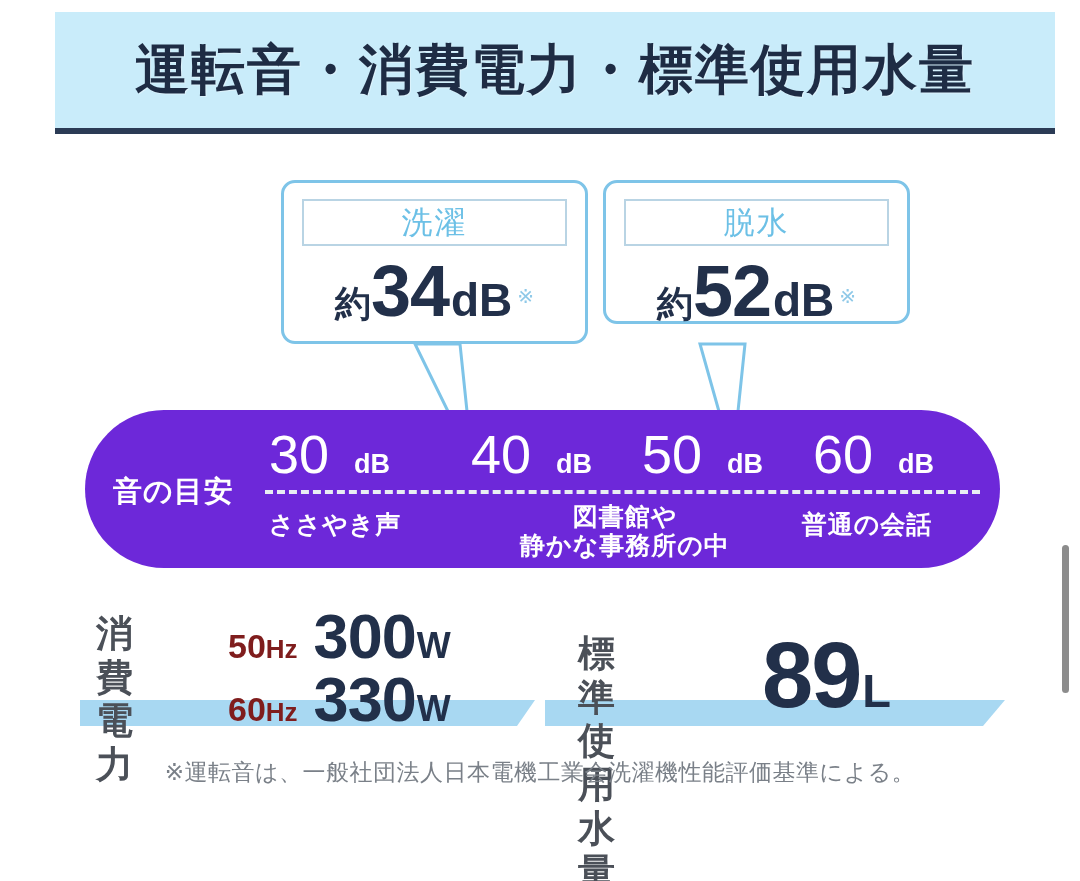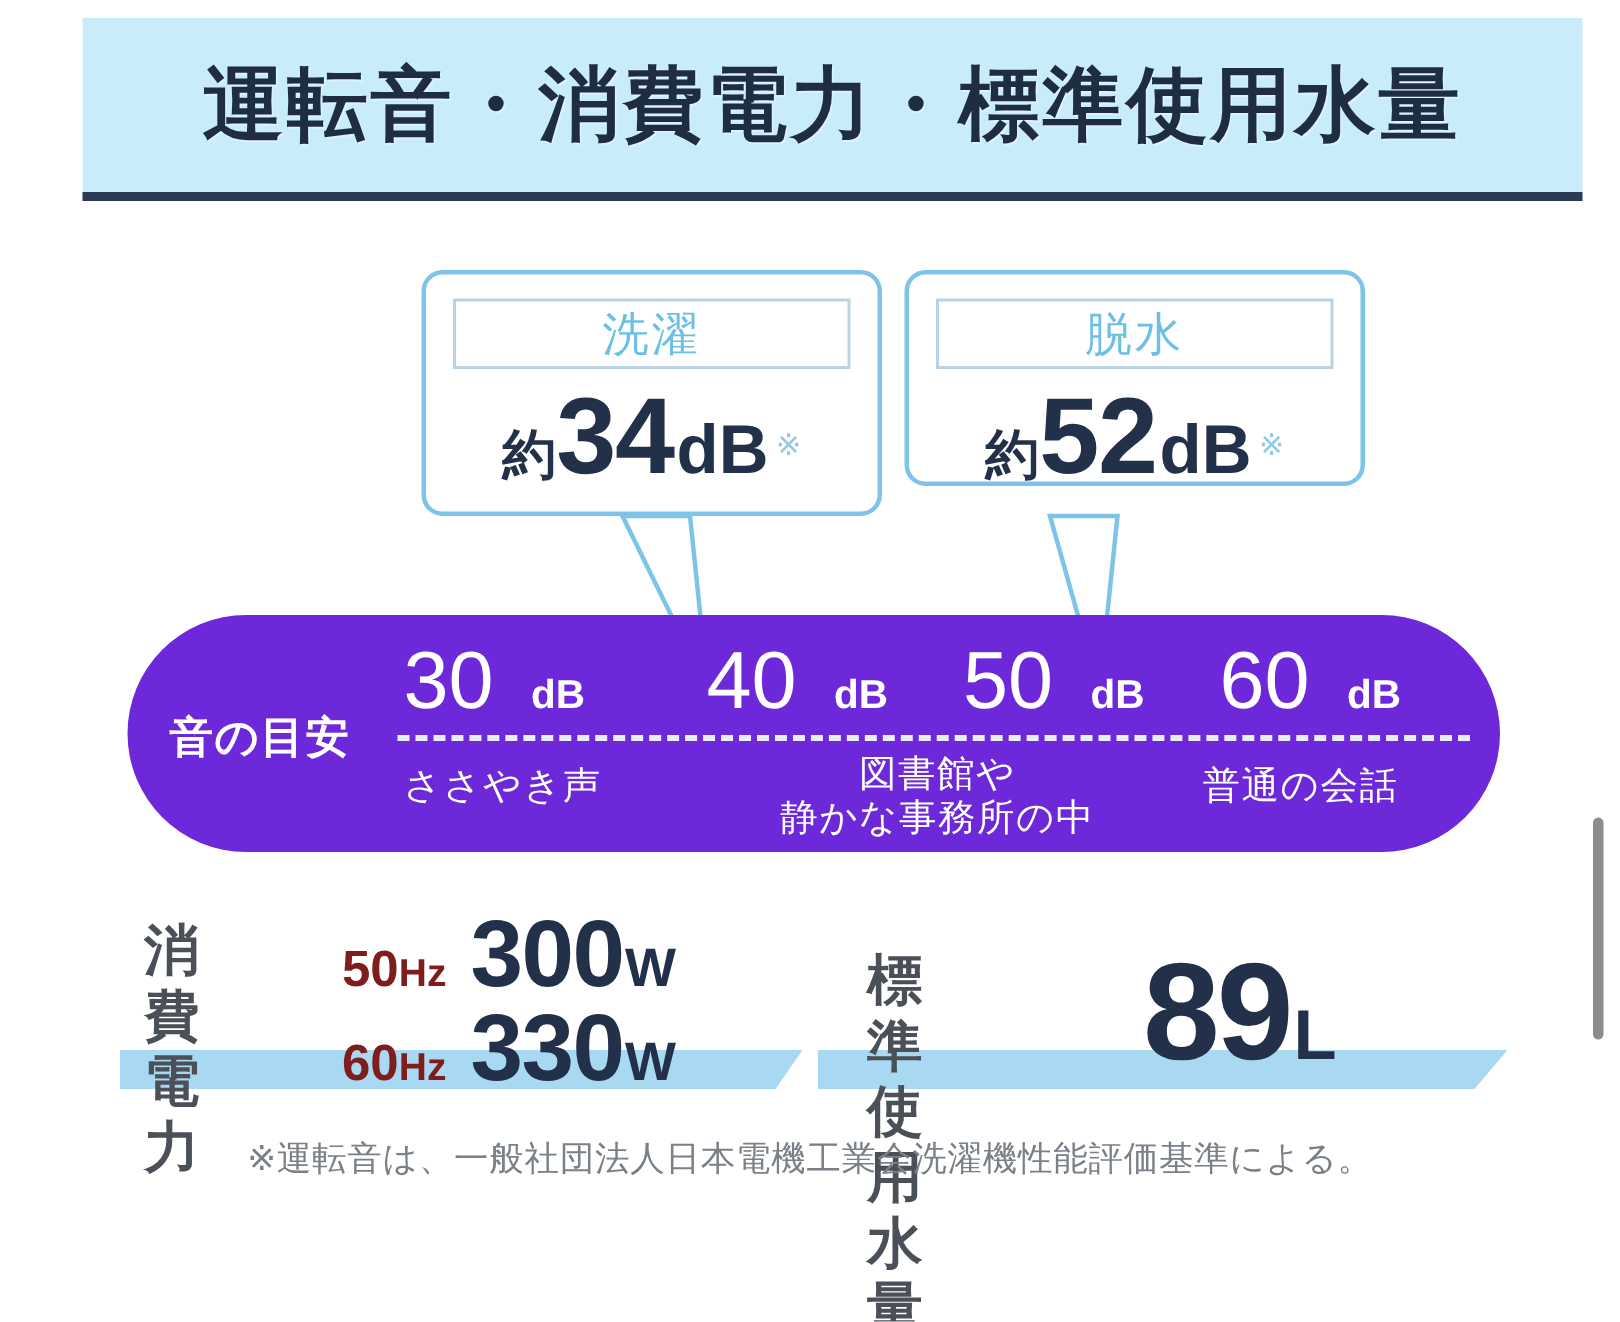--- a/index.html
+++ b/index.html
@@ -164,21 +164,21 @@
   .tick .t-unit { font-size: 27px; font-weight: bold; margin-left: 2px; }
   .tick-0 { left: 184px; }
   .tick-1 { left: 386px; }
   .tick-2 { left: 557px; }
   .tick-3 { left: 728px; }
 
   .scale-desc {
     position: absolute;
     color: #ffffff;
     font-size: 25px;
-    font-weight: normal;
+    font-weight: bold;
     text-align: center;
     line-height: 1.15;
     letter-spacing: 1px;
   }
   .desc-0 { left: 150px; top: 100px; width: 200px; }
   .desc-1 { left: 390px; top: 92px;  width: 300px; }
   .desc-2 { left: 672px; top: 100px; width: 220px; }
 
   
   .underbar {

